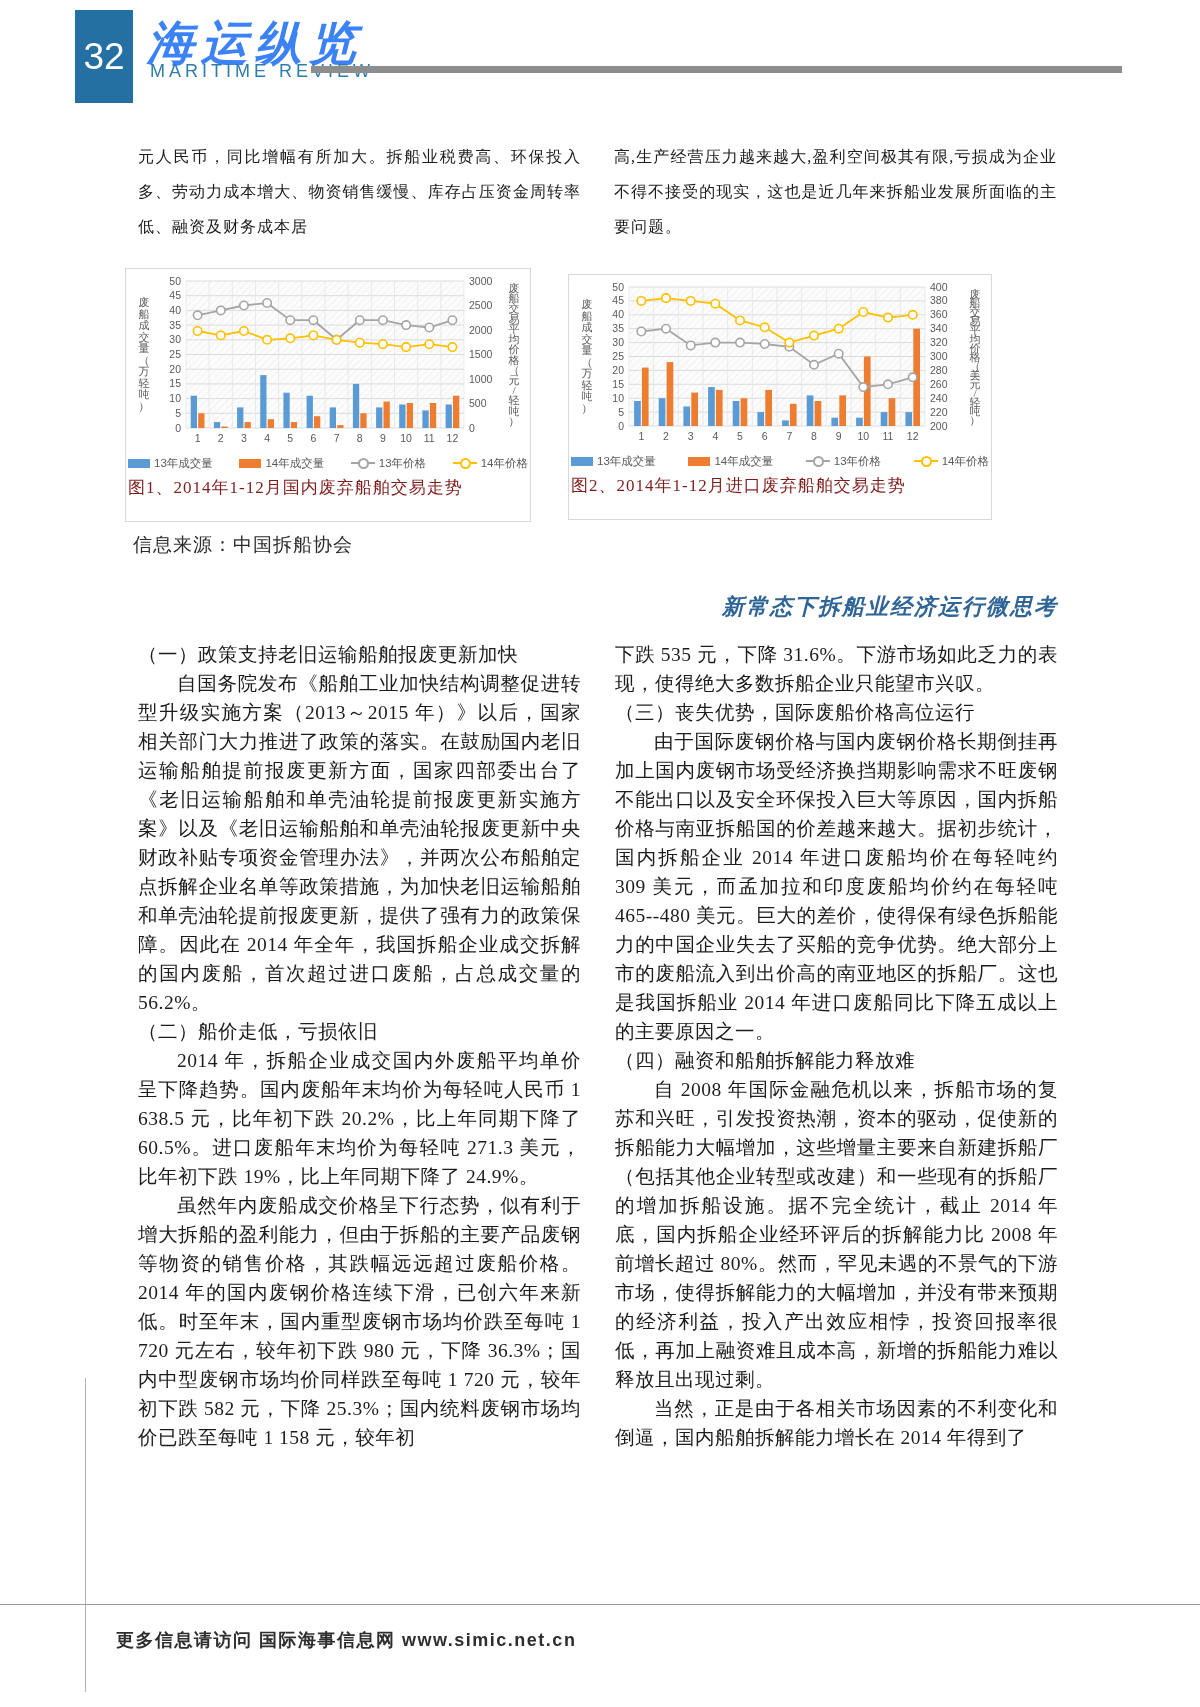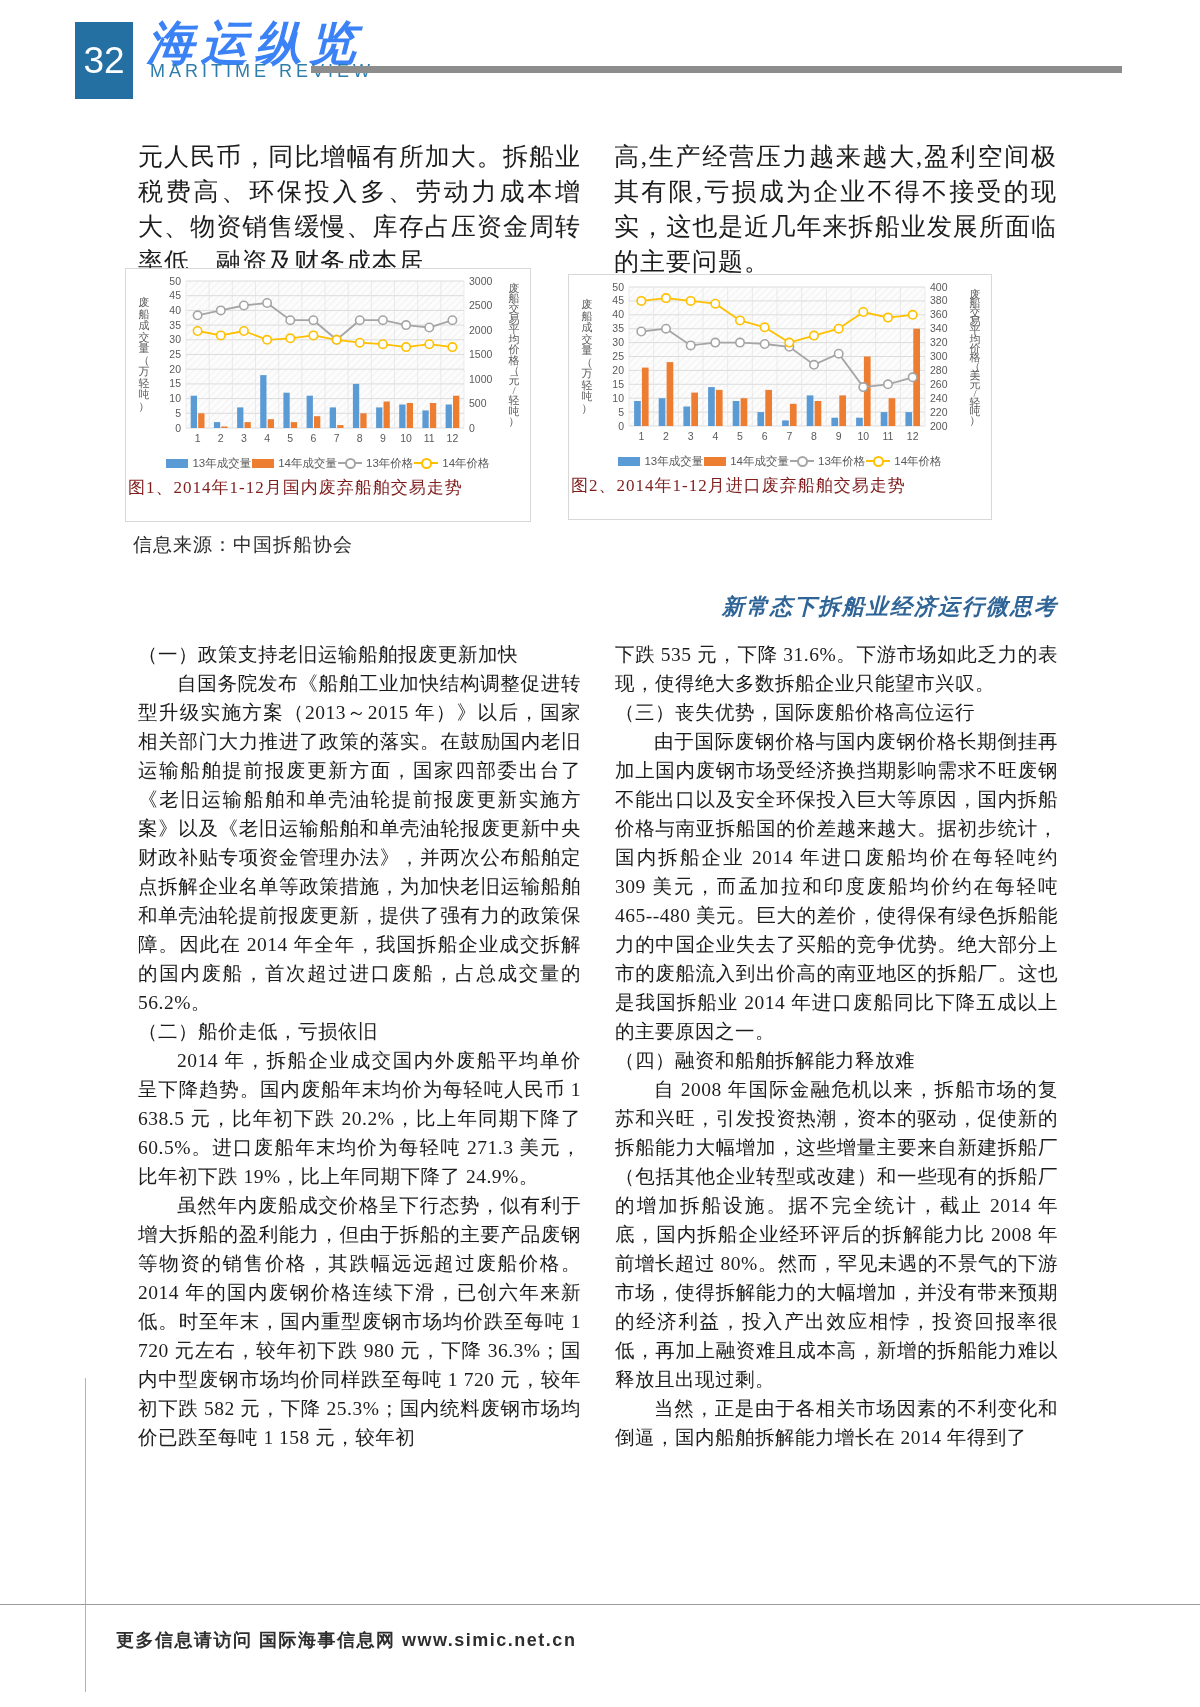--- a/index.html
+++ b/index.html
@@ -1,41 +1,41 @@
 <!DOCTYPE html>
 <html><head>
 <meta charset="utf-8">
 <style>
   html,body{margin:0;padding:0;background:#ffffff;}
   .page{position:relative;width:1200px;height:1707px;background:#ffffff;overflow:hidden;
         font-family:"Liberation Serif","DejaVu Serif",serif;color:#1c1c1c;}
 
   
-  .pagenum-box{position:absolute;left:75px;top:10px;width:58px;height:77px;background:#2470a2;
-               display:flex;align-items:center;justify-content:center;margin-top:12px;}
+  .pagenum-box{position:absolute;left:75px;top:10px;width:58px;height:93px;background:#2470a2;
+               display:flex;align-items:center;justify-content:center;}
   .pagenum-box span{color:#fff;font-family:"Liberation Sans",sans-serif;font-size:37px;font-weight:400;}
   .logo-cn{position:absolute;left:147px;top:12px;font-size:47px;font-weight:bold;font-style:italic;
            letter-spacing:7px;color:#3b82f6;}
   .logo-en{position:absolute;left:150px;top:61px;font-family:"Liberation Sans",sans-serif;
            font-size:18px;letter-spacing:4px;color:#2e7dab;font-weight:500;}
   .header-rule{position:absolute;left:311px;top:66px;width:811px;height:7px;background:#8d8d8d;}
 
   
   .intro{position:absolute;left:138px;top:139px;width:920px;display:flex;gap:33px;}
-  .intro p{margin:0;width:443px;font-size:25px;line-height:35px;text-align:justify;letter-spacing:1px;}
+  .intro p{margin:0;width:443px;font-size:16px;line-height:35px;text-align:justify;letter-spacing:1px;}
 
   
   .charts{position:absolute;left:125px;top:268px;width:935px;height:260px;}
   .chart-box{position:absolute;margin:0;background:#fff;border:1px solid #d8d8d8;padding:4px 2px 0;}
   #chart0{left:0;top:0;width:400px;height:248px;}
   #chart1{left:443px;top:6px;width:418px;height:240px;}
   .chart-canvas{width:100%;}
   svg text.tick{font:10.5px "Liberation Sans","DejaVu Sans",sans-serif;fill:#595959;}
   svg text.axl{font:11px "Liberation Serif",serif;fill:#595959;}
-  .chart-legend{display:flex;justify-content:center;align-items:center;gap:1px;
+  .chart-legend{display:flex;justify-content:space-between;align-items:center;gap:1px;
                 font-family:"Liberation Sans",sans-serif;font-size:11.5px;color:#595959;height:20px;}
   .lg-item{display:inline-flex;align-items:center;gap:4px;white-space:nowrap;}
   .lg-swatch{display:inline-block;width:22px;height:9px;}
   .lg-line{display:inline-block;width:24px;height:0;border-top:2px solid;position:relative;}
   .lg-circle{position:absolute;left:7px;top:-6px;width:7px;height:7px;border-radius:50%;
              border:2px solid;background:#fff;}
   figcaption{text-align:left;font-size:17px;color:#7f1d1d;margin-top:3px;letter-spacing:1px;}
 
   
   .source{position:absolute;left:126px;top:525px;margin:7px;font-size:19px;color:#2b2b2b;letter-spacing:1px;}

